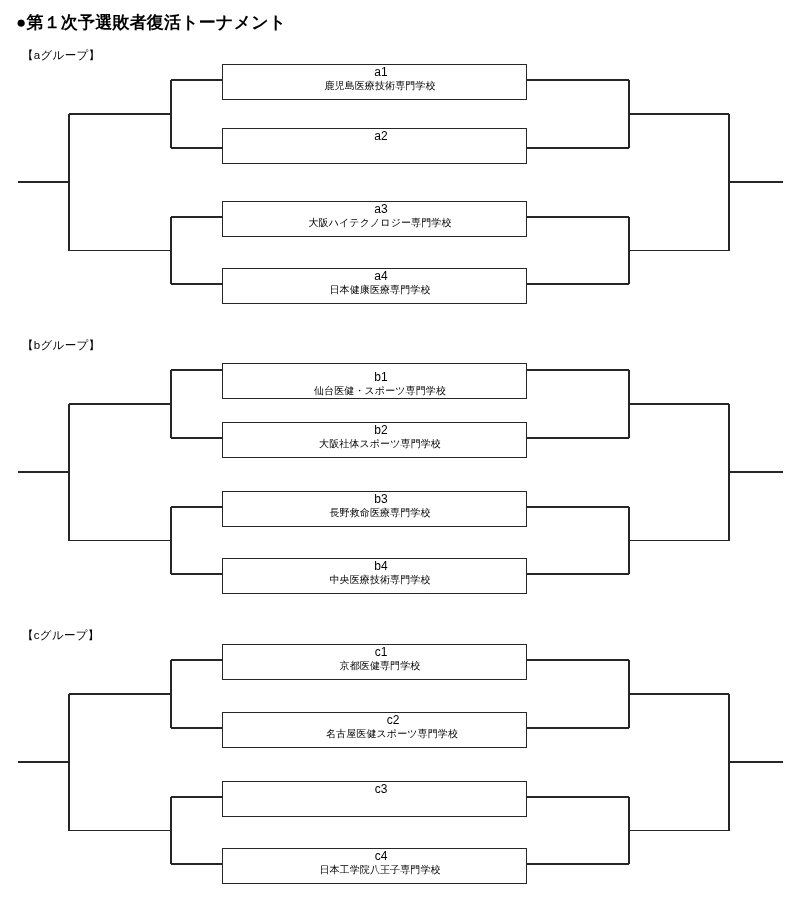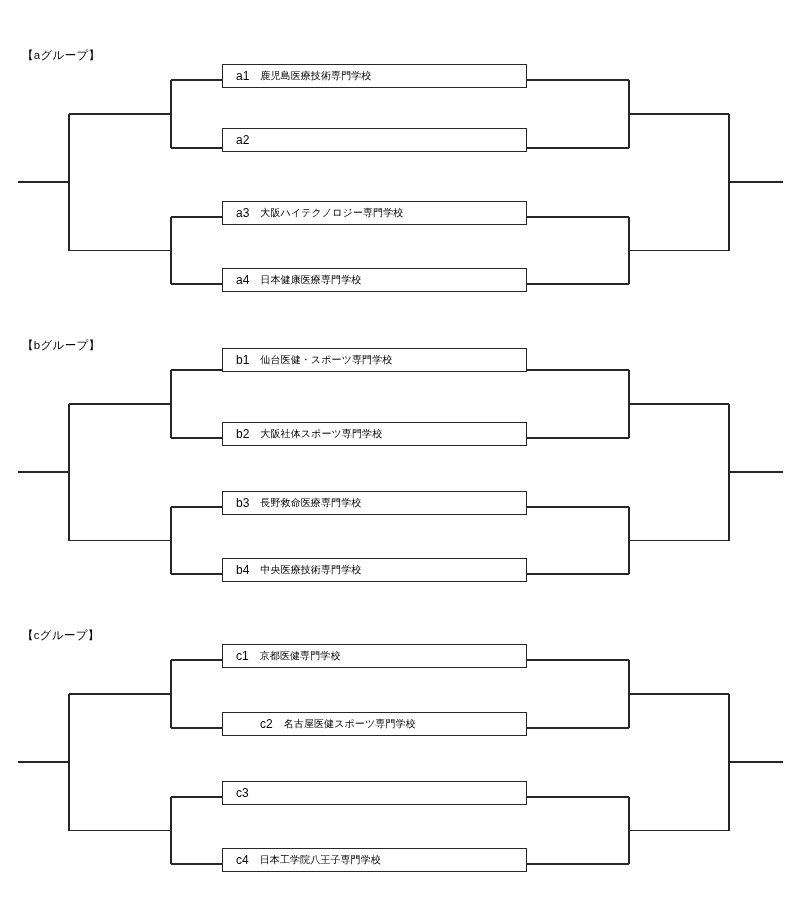--- a/index.html
+++ b/index.html
@@ -40,46 +40,48 @@
     left: 0;
     top: 0;
     width: 800px;
     height: 902px;
     pointer-events: none;
   }
   .team-box {
     position: absolute;
     left: 222px;
     width: 305px;
-    height: 24px;
+    height: 36px;
     box-sizing: border-box;
     border: 1.4px solid #262626;
     background: #ffffff;
     display: flex;
     align-items: center;
+    flex-direction: column;
   }
   .team-code {
     font-size: 12px;
     color: #000000;
     margin-left: 13px;
     white-space: nowrap;
   }
   .team-name {
     font-size: 10px;
     color: #000000;
     margin-left: 11px;
     white-space: nowrap;
     letter-spacing: 0.1px;
   }
 </style>
 </head>
 <body>
 
 <div id="page">
 
+  <div class="page-title">●第１次予選敗者復活トーナメント</div>
 
   <svg class="bracket-svg" viewBox="0 0 800 902" id="bracket-svg">
       <line x1="171" y1="80" x2="222" y2="80" stroke="#262626" stroke-width="1.6" shape-rendering="crispEdges"></line>
       <line x1="527" y1="80" x2="629" y2="80" stroke="#262626" stroke-width="1.6" shape-rendering="crispEdges"></line>
       <line x1="171" y1="148" x2="222" y2="148" stroke="#262626" stroke-width="1.6" shape-rendering="crispEdges"></line>
       <line x1="527" y1="148" x2="629" y2="148" stroke="#262626" stroke-width="1.6" shape-rendering="crispEdges"></line>
       <line x1="171" y1="217" x2="222" y2="217" stroke="#262626" stroke-width="1.6" shape-rendering="crispEdges"></line>
       <line x1="527" y1="217" x2="629" y2="217" stroke="#262626" stroke-width="1.6" shape-rendering="crispEdges"></line>
       <line x1="171" y1="284" x2="222" y2="284" stroke="#262626" stroke-width="1.6" shape-rendering="crispEdges"></line>
       <line x1="527" y1="284" x2="629" y2="284" stroke="#262626" stroke-width="1.6" shape-rendering="crispEdges"></line>
@@ -151,21 +153,21 @@
         <span class="team-code">a2</span>
       </div>
       <div class="team-box" style="top: 201px;">
         <span class="team-code">a3</span>
         <span class="team-name">大阪ハイテクノロジー専門学校</span>
       </div>
       <div class="team-box" style="top: 268px;">
         <span class="team-code">a4</span>
         <span class="team-name">日本健康医療専門学校</span>
       </div>
-      <div class="team-box" style="top: 348px;">
+      <div class="team-box" style="top: 363px; justify-content: flex-end;">
         <span class="team-code">b1</span>
         <span class="team-name">仙台医健・スポーツ専門学校</span>
       </div>
       <div class="team-box" style="top: 422px;">
         <span class="team-code">b2</span>
         <span class="team-name">大阪社体スポーツ専門学校</span>
       </div>
       <div class="team-box" style="top: 491px;">
         <span class="team-code">b3</span>
         <span class="team-name">長野救命医療専門学校</span>

